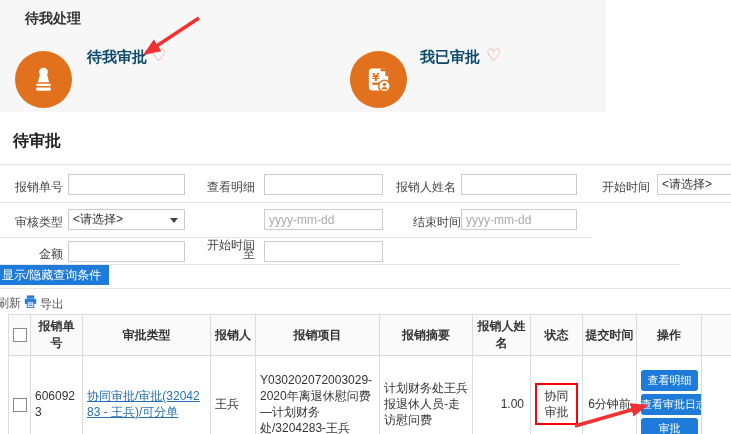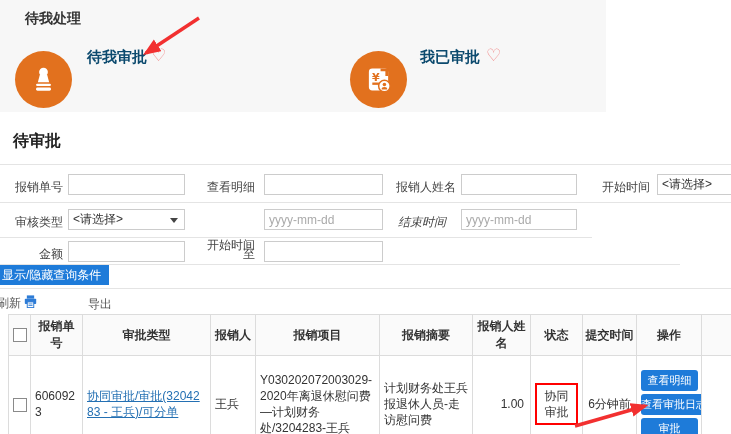--- a/index.html
+++ b/index.html
@@ -109,41 +109,41 @@
   <div class="fselect" style="left:657px;top:174px;width:85px;">
     <span>&lt;请选择&gt;</span>
   </div>
 
   <div class="flabel" style="left:5px;top:214px;width:58px;">审核类型</div>
   <div class="fselect" style="left:68px;top:209px;width:117px;">
     <span>&lt;请选择&gt;</span><span class="tri"></span>
   </div>
   <div class="flabel" style="left:197px;top:214px;width:58px;margin-top:23px;">开始时间</div>
   <input class="finput" style="left: 264px; top: 209px; width: 119px;" placeholder="yyyy-mm-dd">
-  <div class="flabel" style="left:376px;top:214px;width:70px;font-style:italic;">结束时间</div>
+  <div class="flabel" style="left:391px;top:214px;width:70px;">结束时间</div>
   <input class="finput" style="left: 461px; top: 209px; width: 116px;" placeholder="yyyy-mm-dd">
 
   <div class="flabel" style="left:5px;top:246px;width:58px;text-align:right;">金额</div>
   <input class="finput" style="left: 68px; top: 241px; width: 117px;">
   <div class="flabel" style="left:197px;top:246px;width:58px;">至</div>
   <input class="finput" style="left: 264px; top: 241px; width: 119px;">
 
   <button class="toggle-btn">显示/隐藏查询条件</button>
 
   <div class="hr" style="left:0;top:288px;width:731px;"></div>
 
   <div class="tool-item" style="left:-3px;top:295px;">刷新</div>
   <svg class="overlay" style="left:24px;top:295px;width:13px;height:13px;position:absolute;pointer-events:auto;cursor:pointer;" viewBox="0 0 16 16">
     <rect x="3.5" y="0.5" width="9" height="4" fill="#2E7CD6"></rect>
     <rect x="1" y="4.5" width="14" height="6.5" rx="1" fill="#2E7CD6"></rect>
     <rect x="4" y="8.5" width="8" height="7" fill="#fff" stroke="#2E7CD6" stroke-width="1.2"></rect>
     <rect x="5.5" y="10.5" width="5" height="1" fill="#2E7CD6"></rect>
     <rect x="5.5" y="12.5" width="5" height="1" fill="#2E7CD6"></rect>
   </svg>
-  <div class="tool-item" style="left:40px;top:296px;margin-left:48px;">导出</div>
+  <div class="tool-item" style="left:40px;top:296px;">导出</div>
 
   <table class="grid">
     <colgroup>
       <col style="width:22px">
         <col style="width:52px">
         <col style="width:128px">
         <col style="width:45px">
       <col style="width:124px">
         <col style="width:93px">
         <col style="width:58px">

